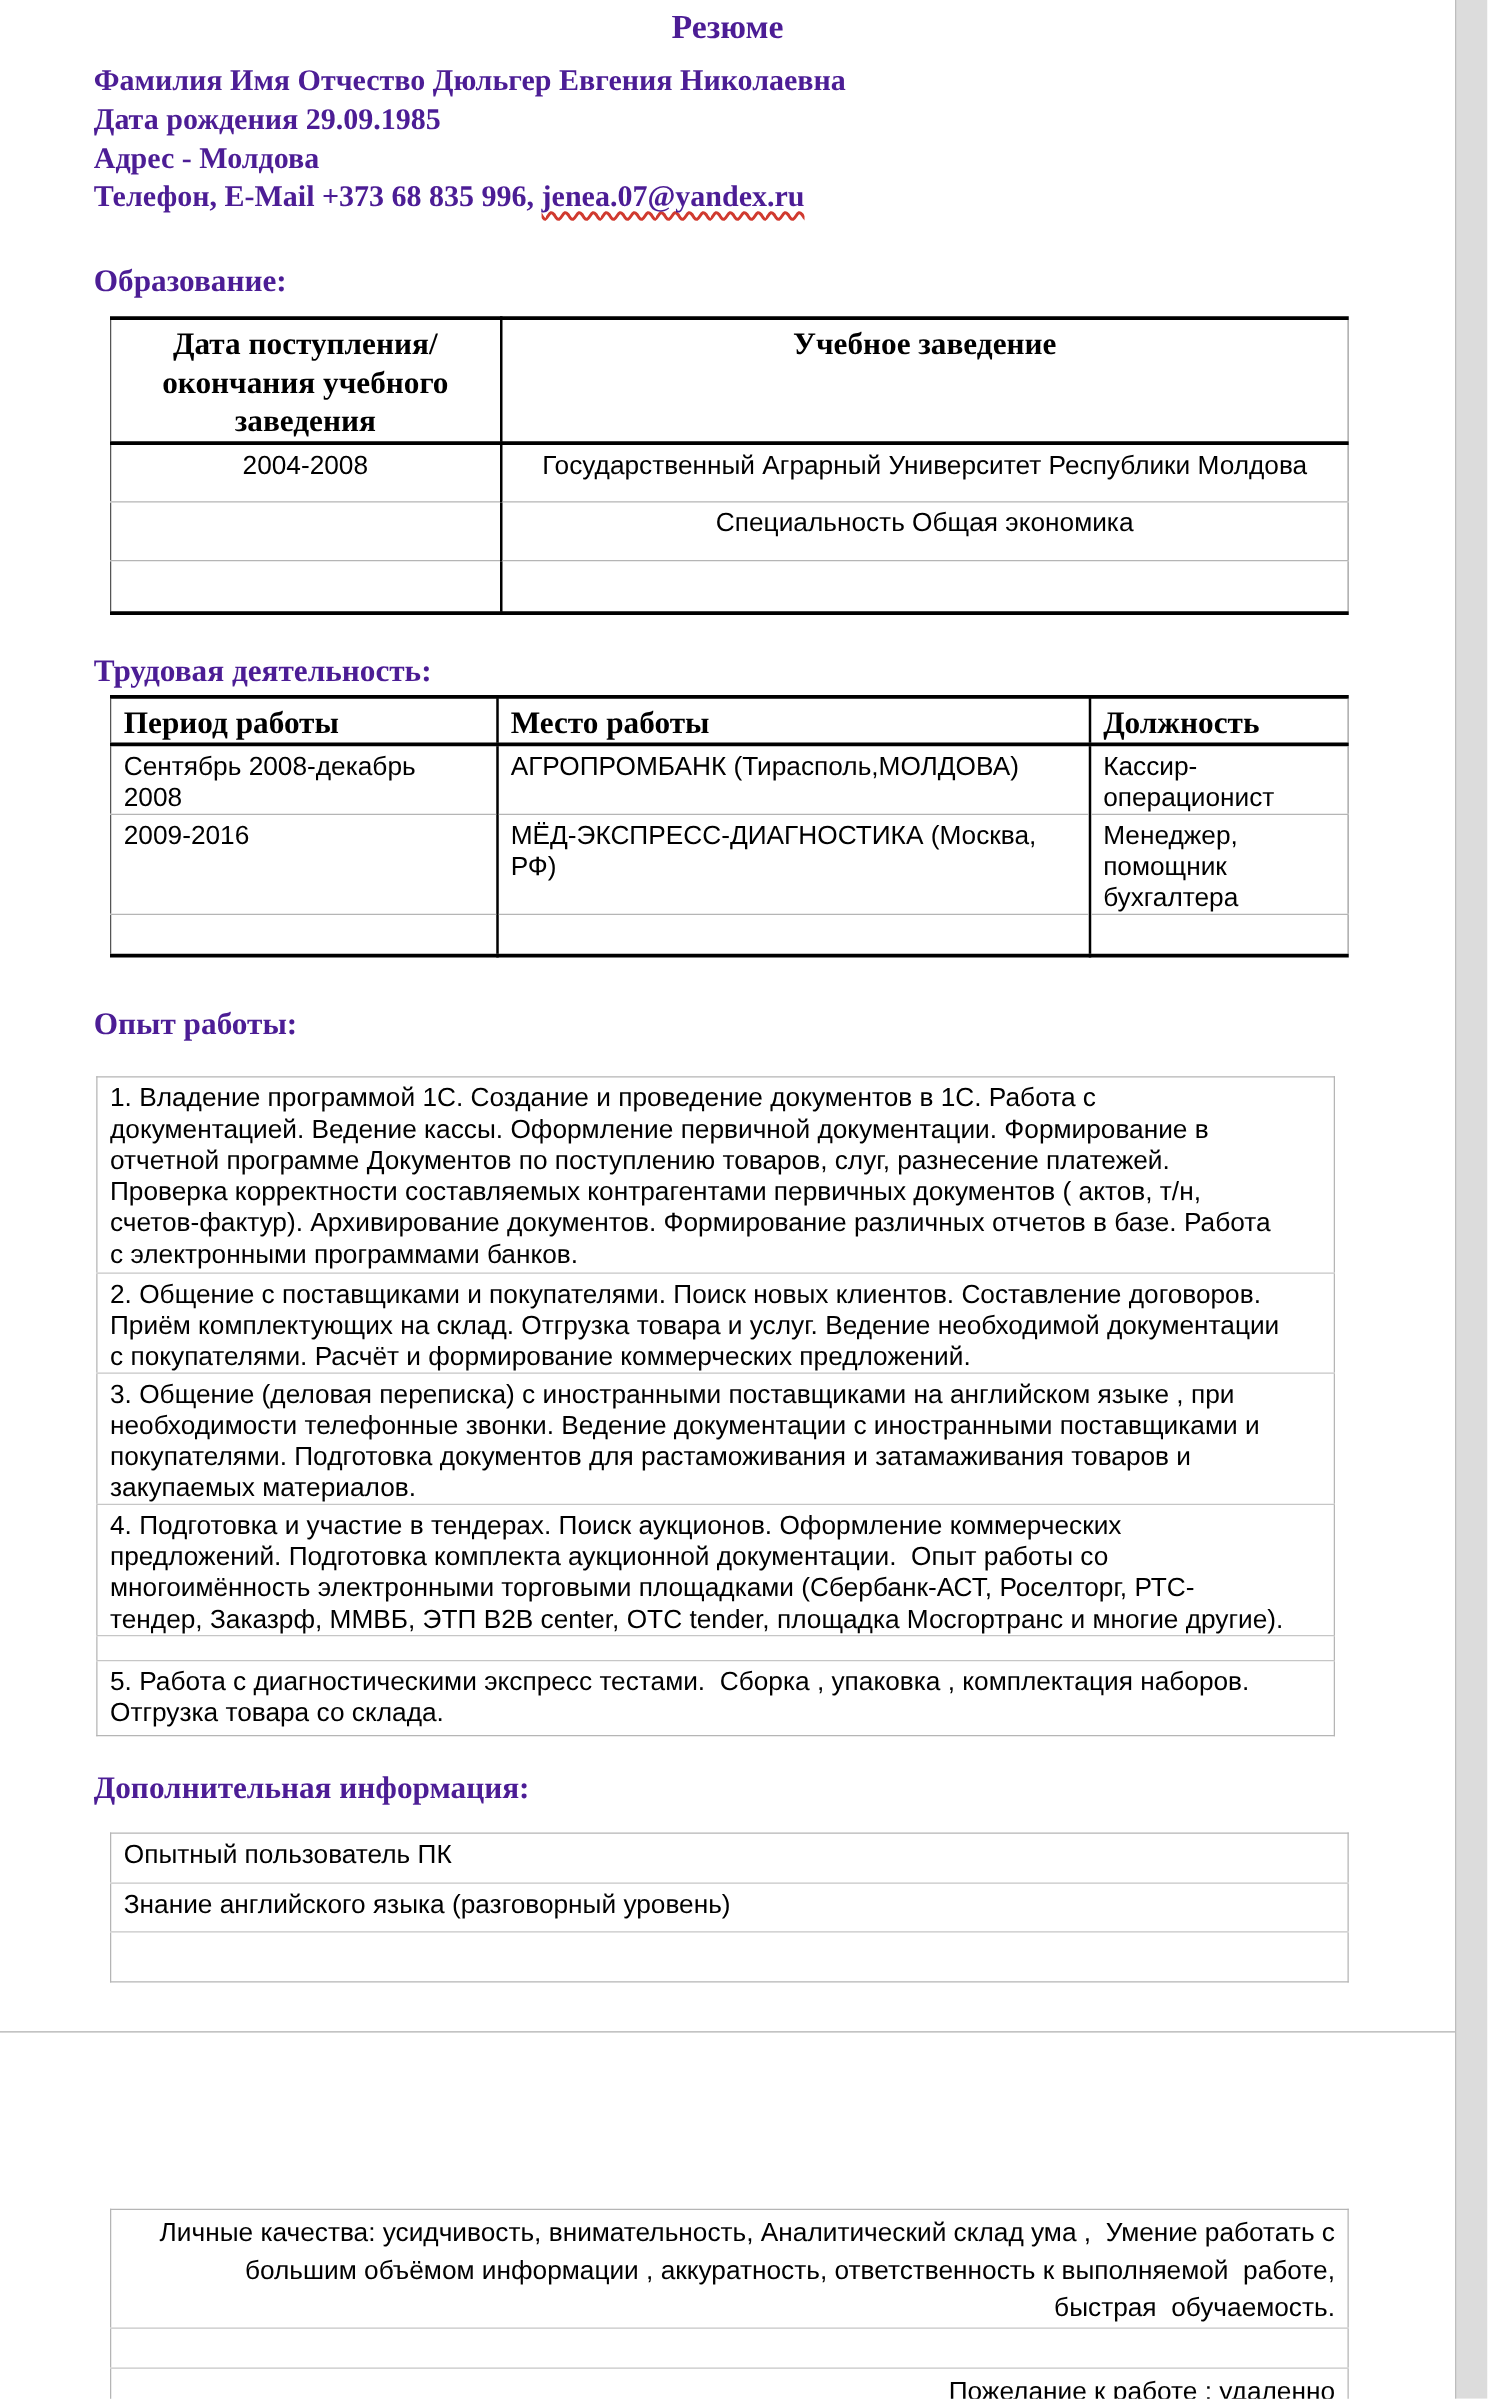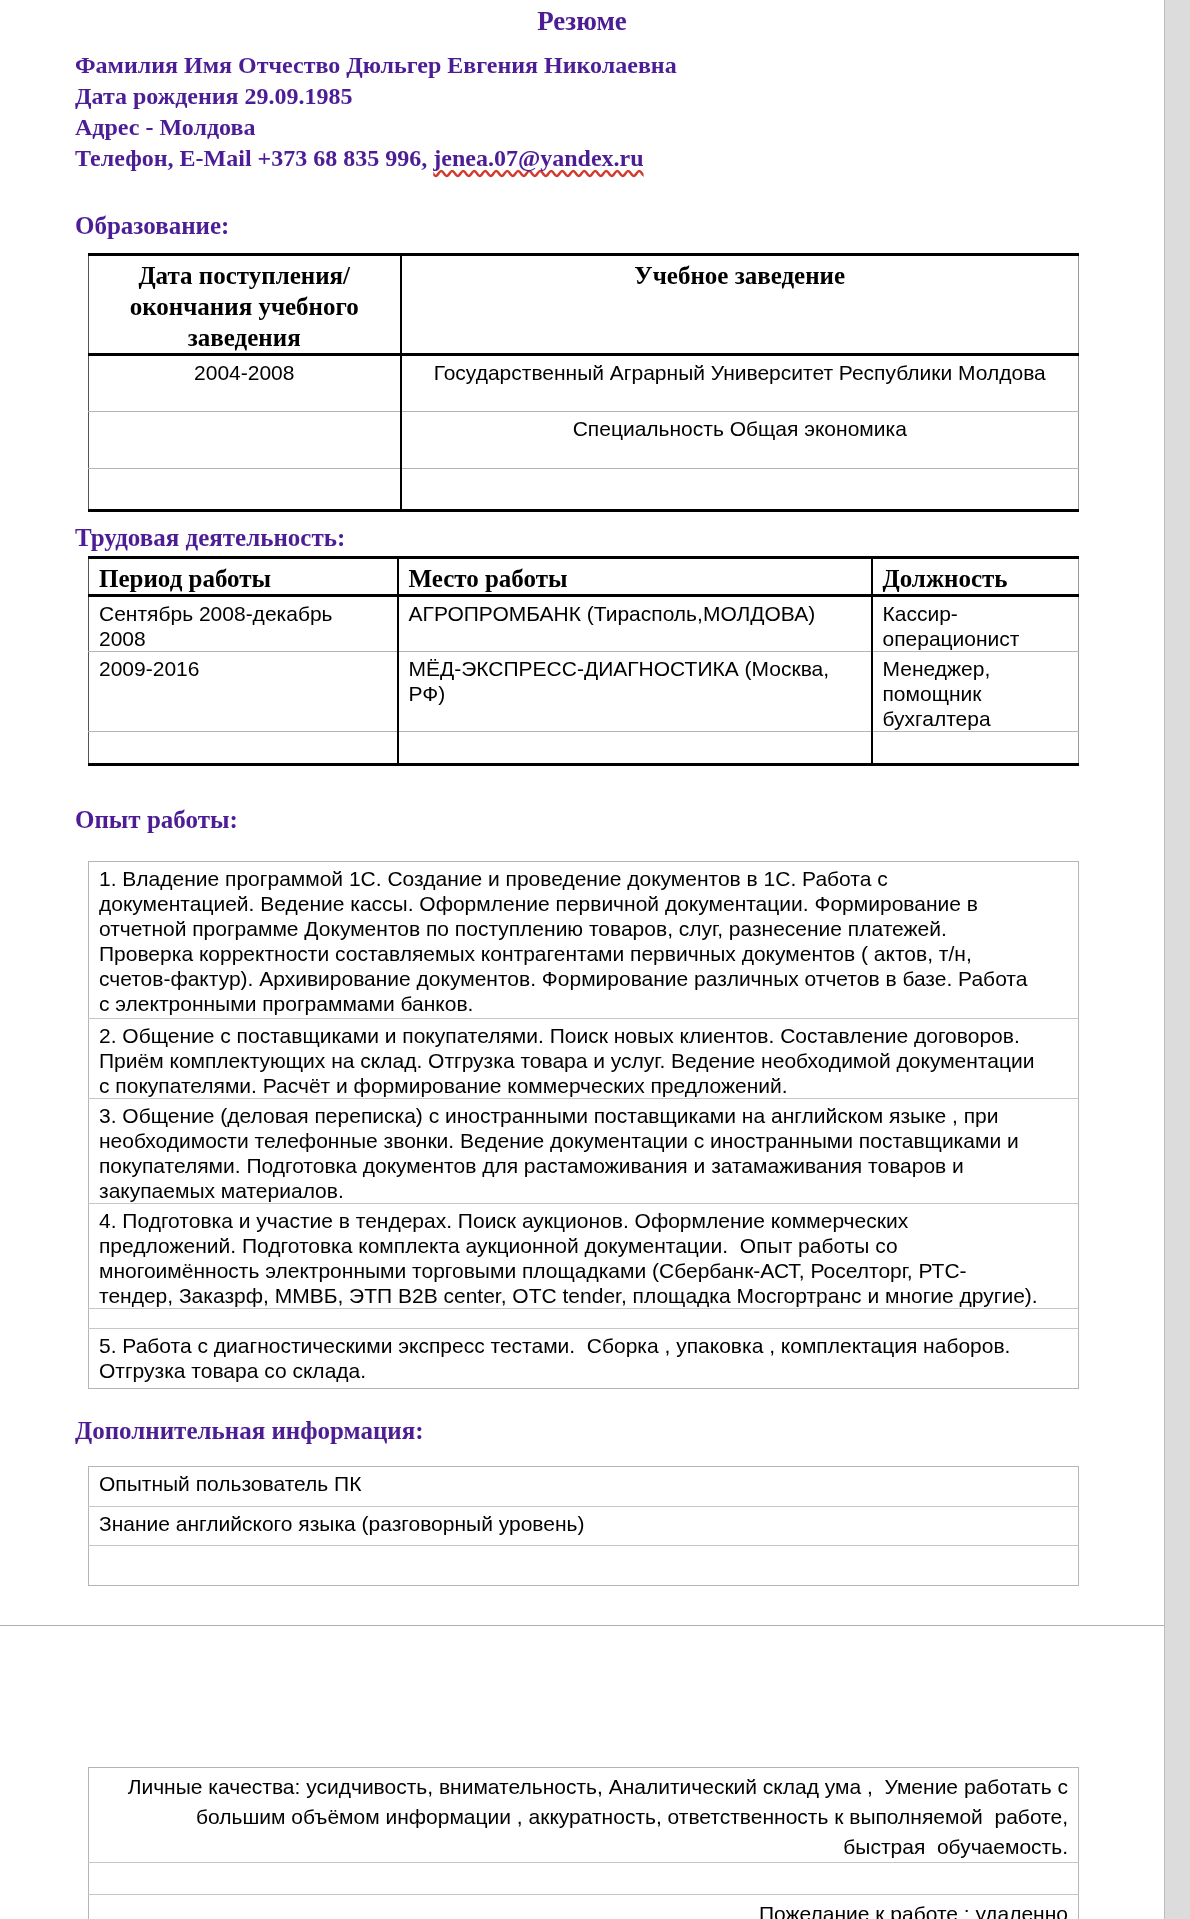--- a/index.html
+++ b/index.html
@@ -20,21 +20,21 @@
   .hc{font-family:"Liberation Serif","DejaVu Serif",serif;font-weight:bold;font-size:25px;line-height:31px;padding:4px 10px 0 10px;white-space:pre-wrap;}
   .bc{font-size:21px;line-height:25px;padding:4px 10px 0 10px;white-space:pre-wrap;}
   .strong{border-top:3px solid #000;border-bottom:3px solid #000;border-left:1px solid #555;border-right:1px solid #9a9a9a;}
   .strong tr.hdr{border-bottom:3px solid #000;}
   .strong td + td{border-left:2px solid #000;margin-left:48px;}
   .strong tr.body + tr.body{border-top:1px solid #b5b5b5;}
   .light{border:1px solid #b5b5b5;}
   .light tr + tr{border-top:1px solid #c6c6c6;}
   .qual .bc{line-height:30px;text-align:right;}
   
-  .h95{height:95px}.h43{height:57px}.h42{height:42px}
+  .h95{height:95px}.h43{height:47px}.h42{height:42px}
   .h36{height:36px}.h54{height:54px}.h76{height:76px}.h33{height:33px}
   .h157{height:157px}.h72{height:72px}.h98{height:98px}.h105{height:105px}.h20{height:20px}.h60{height:60px}
   .h40{height:40px}.h39{height:39px}
   .h95b{height:95px}.h32{height:32px}.h56{height:56px}
   .divider{left:0;top:1625px;width:1164px;height:1px;background:#b0b0b0;}
   .scroll-track{right:0;top:0;width:25px;height:1919px;background:#dcdcdc;border-left:1px solid #bdbdbd;}
 </style>
 </head>
 <body>
 
@@ -109,21 +109,21 @@
     <tr class="body h33">
       <td class="bc"></td>
       <td class="bc"></td>
       <td class="bc"></td>
     </tr>
   </tbody>
     </table>
 </div>
 
 <div class="abs serif sec-heading" style="top:806px;">Опыт работы:</div>
-<div class="abs" style="top:861px;left:88px;">
+<div class="abs" style="top:861px;left:77px;">
   <table class="tbl light">
     <colgroup>
         <col style="width:990px">
       </colgroup>
     <tbody>
         <tr class="h157">
       <td class="bc">1. Владение программой 1С. Создание и проведение документов в 1С. Работа с
 документацией. Ведение кассы. Оформление первичной документации. Формирование в
 отчетной программе Документов по поступлению товаров, слуг, разнесение платежей.
 Проверка корректности составляемых контрагентами первичных документов ( актов, т/н,

